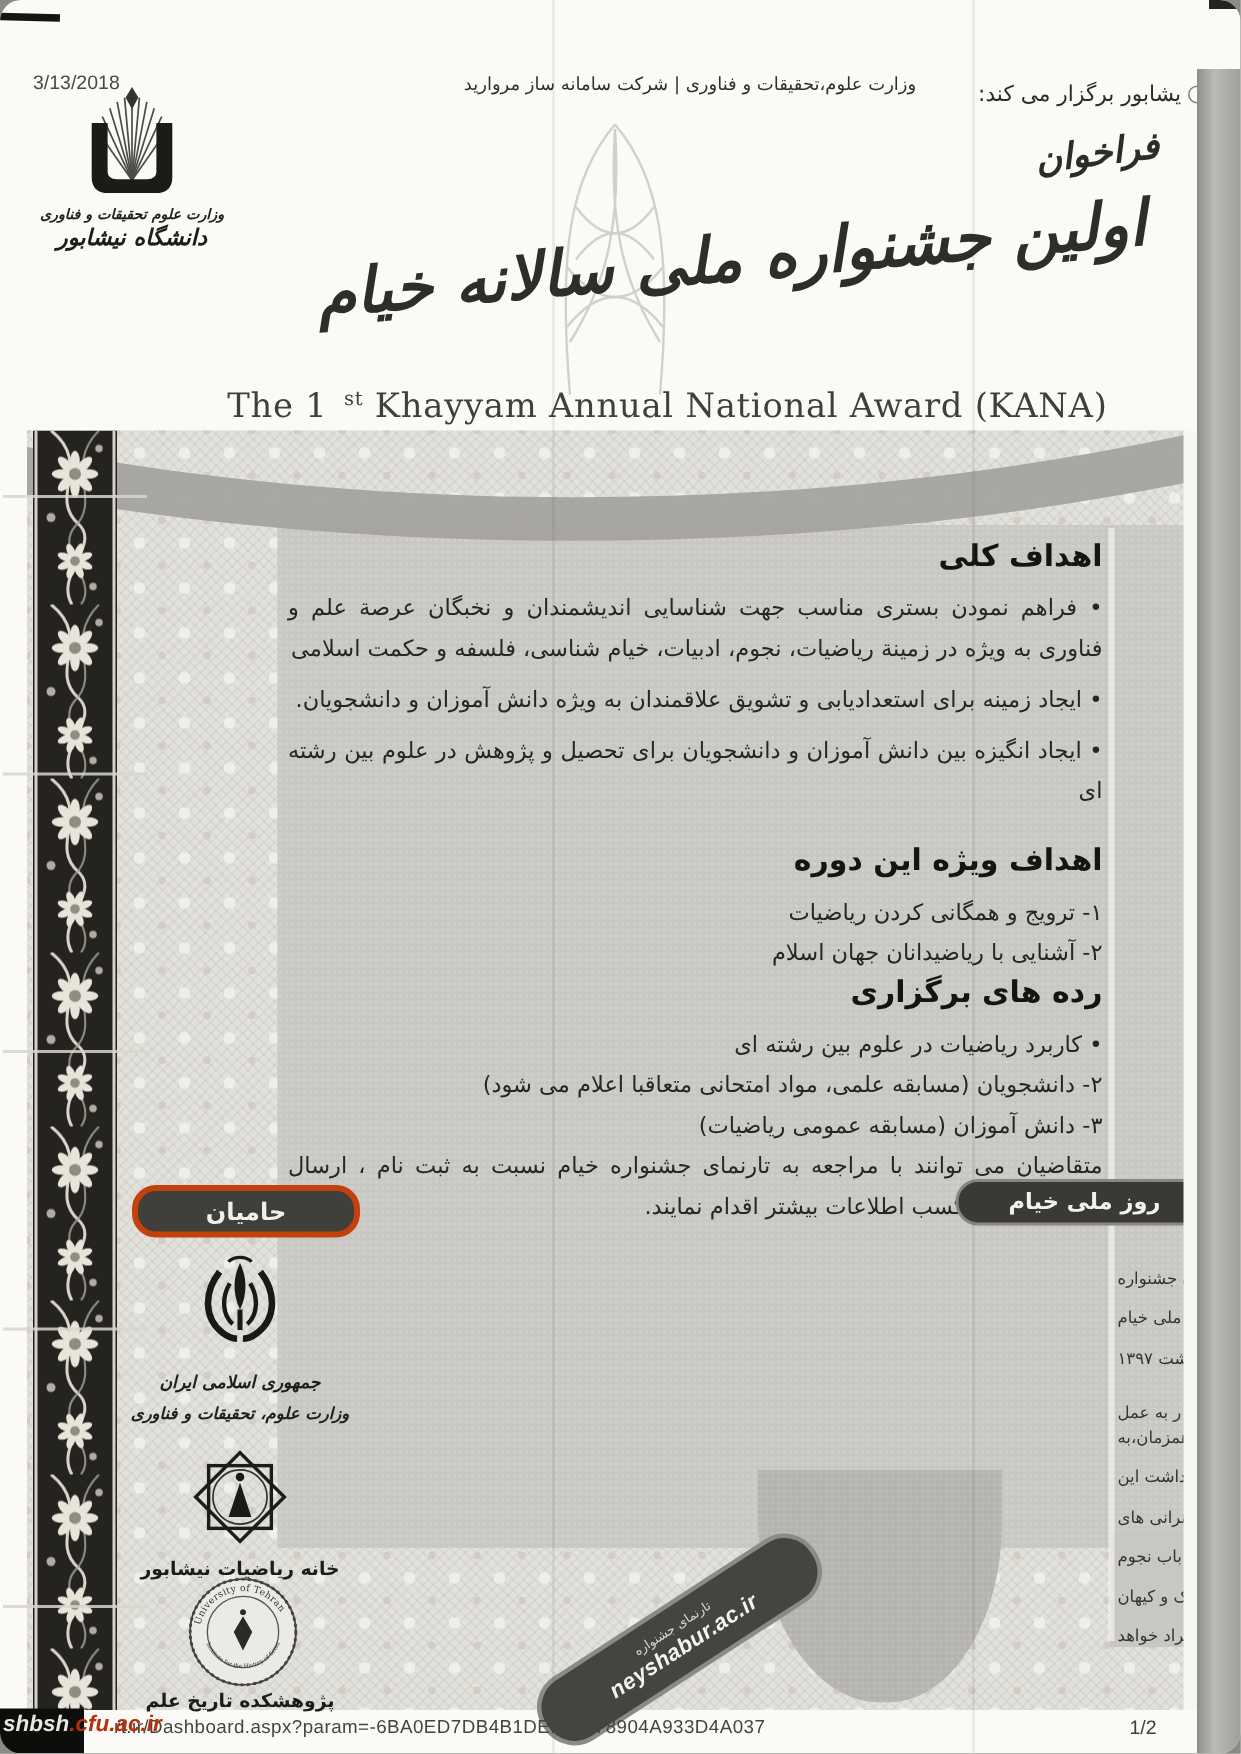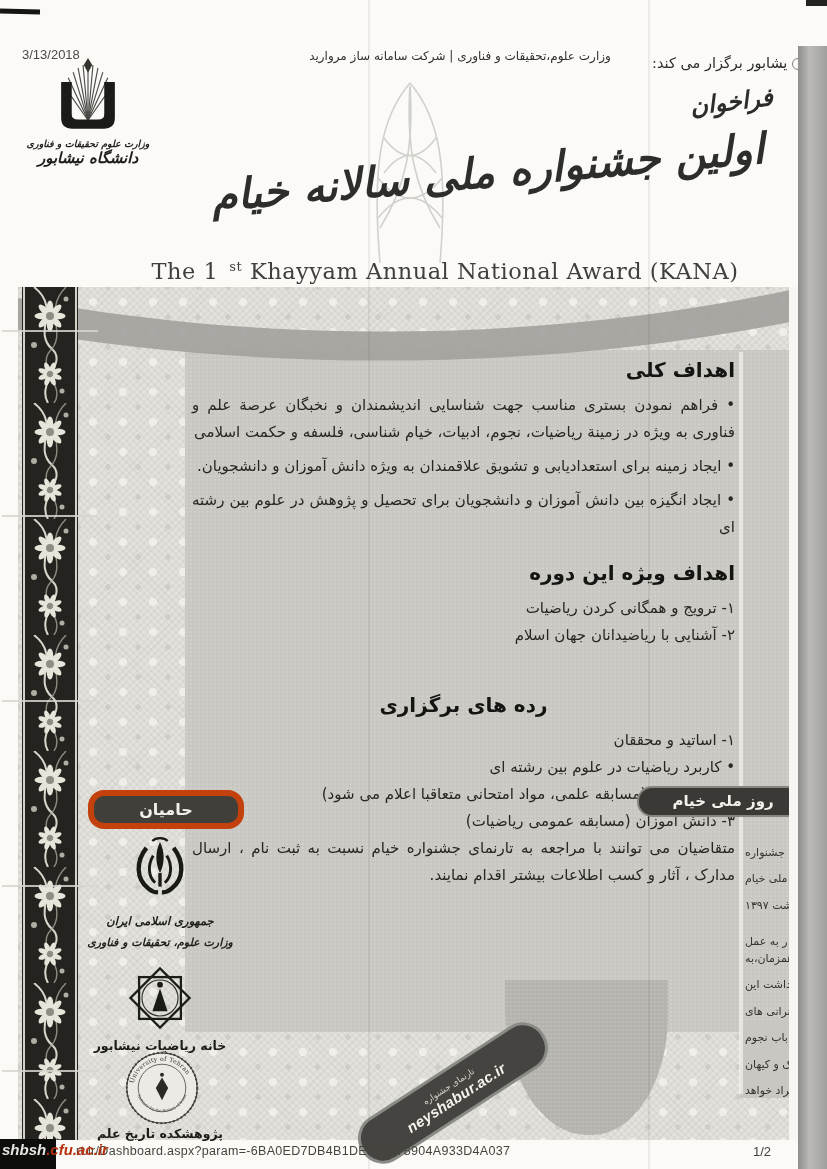--- a/index.html
+++ b/index.html
@@ -1,17 +1,17 @@
 <!DOCTYPE html>
 <html lang="fa"><head>
 <meta charset="utf-8">
 <style>
   html,body{margin:0;padding:0;background:#8a8a88;}
   .page{position:relative;width:827px;height:1169px;overflow:hidden;background:#fbfaf7;
-        font-family:"DejaVu Sans",sans-serif;color:#222;}
+        font-family:"DejaVu Sans",sans-serif;color:#222;border-radius:14px;}
   .abs{position:absolute;}
   
   .print-date{left:22px;top:47px;font:13px "Liberation Sans",sans-serif;color:#4a4a48;}
   .print-title{left:250px;top:49px;width:420px;text-align:center;direction:rtl;
                font-size:12px;color:#2f2f2f;}
   
   .logo-box{left:23px;top:58px;width:130px;text-align:center;}
   .logo-box svg{display:block;margin:0 auto;}
   .logo-ministry{font-size:9.5px;font-weight:bold;font-style:italic;color:#23231f;margin-top:-2px;}
   .logo-university{font-size:15px;font-weight:bold;font-style:italic;color:#1c1c18;}
@@ -41,26 +41,26 @@
     background-image:radial-gradient(rgba(255,255,255,.15) 1px,transparent 1.3px);background-size:4px 4px;}
   .panel-ext{left:740px;top:1020px;width:50px;height:78px;background:#c9c7c1;z-index:2;}
   .divider{left:739px;top:352px;width:4px;height:742px;background:rgba(255,255,255,.55);z-index:3;}
   .dome{left:505px;top:980px;width:163px;height:155px;background:#b5b3ae;z-index:3;
         border-radius:0 0 76px 82px / 0 0 120px 130px;
         background-image:radial-gradient(rgba(255,255,255,.12) 1px,transparent 1.3px);background-size:4px 4px;}
   .dome-sketch{left:350px;top:78px;z-index:0;opacity:.85;}
   
   .content{left:192px;top:358px;width:543px;direction:rtl;z-index:5;}
   .content h2{margin:0 0 10px;font-size:20px;color:#141412;}
-  .content .mt1{margin-top:20px;} .content .mt2{margin-top:44px;text-align:center;} .content .mt3{margin-top:16px;}
+  .content .mt1{margin-top:20px;} .content .mt2{} .content .mt3{margin-top:16px;}
   .content p, .content .li{font-size:15px;line-height:27px;color:#262624;text-align:justify;margin:0;}
   .content .li{text-align:right;}
   .content .just{margin-bottom:7px;}
   
-  .pill{background:#403f3a;border:6px solid #c2410c;border-radius:16px;color:#f1f0ea;
+  .pill{background:#403f3a;border:4px solid #c2410c;border-radius:16px;color:#f1f0ea;
         font-weight:bold;text-align:center;z-index:5;}
   .pill-sponsors{left:88px;top:790px;width:144px;height:27px;font-size:16px;line-height:27px;}
   .sp-center{left:50px;width:220px;text-align:center;direction:rtl;z-index:5;}
   .iran1{top:914px;font-size:11.5px;font-weight:bold;font-style:italic;color:#1f1f1b;}
   .iran2{top:936px;font-size:11px;font-weight:bold;font-style:italic;color:#1f1f1b;}
   .mathhouse{top:1038px;font-size:12.5px;font-weight:bold;color:#1c1c18;}
   .histinst{top:1126px;font-size:12.5px;font-weight:bold;color:#1c1c18;}
   
   .badge-right{left:637px;top:786px;width:168px;height:27px;border-radius:15px;background:#3a3936;
       border:2px solid #87867f;color:#f2f1eb;font-weight:bold;font-size:15px;line-height:27px;
@@ -196,21 +196,20 @@
     <h2>اهداف کلی</h2>
     <p class="just">• فراهم نمودن بستری مناسب جهت شناسایی اندیشمندان و نخبگان عرصة علم و فناوری به ویژه در زمینة ریاضیات، نجوم، ادبیات، خیام شناسی، فلسفه و حکمت اسلامی</p>
     <p class="just">• ایجاد زمینه برای استعدادیابی و تشویق علاقمندان به ویژه دانش آموزان و دانشجویان.</p>
     <p class="just">• ایجاد انگیزه بین دانش آموزان و دانشجویان برای تحصیل و پژوهش در علوم بین رشته ای</p>
 
     <h2 class="mt1">اهداف ویژه این دوره</h2>
     <div class="li">۱- ترویج و همگانی کردن ریاضیات</div>
     <div class="li">۲- آشنایی با ریاضیدانان جهان اسلام</div>
 
     <h2 class="mt2">رده های برگزاری</h2>
-    <div class="li">۱- اساتید و محققان</div>
     <div class="li">• کاربرد ریاضیات در علوم بین رشته ای</div>
     <div class="li">۲- دانشجویان (مسابقه علمی، مواد امتحانی متعاقبا اعلام می شود)</div>
     <div class="li">۳- دانش آموزان (مسابقه عمومی ریاضیات)</div>
 
     <p>متقاضیان می توانند با مراجعه به تارنمای جشنواره خیام نسبت به ثبت نام ، ارسال مدارک ، آثار و کسب اطلاعات بیشتر اقدام نمایند.</p>
   </div>
 
   <div class="abs pill pill-sponsors">حامیان</div>
   <svg class="abs" style="left:129px;top:836px;z-index:5" width="62" height="78" viewBox="0 0 64 80">
     <path d="M32,6 C27,16 27,28 32,38 C37,28 37,16 32,6 Z" fill="#191916"></path>

